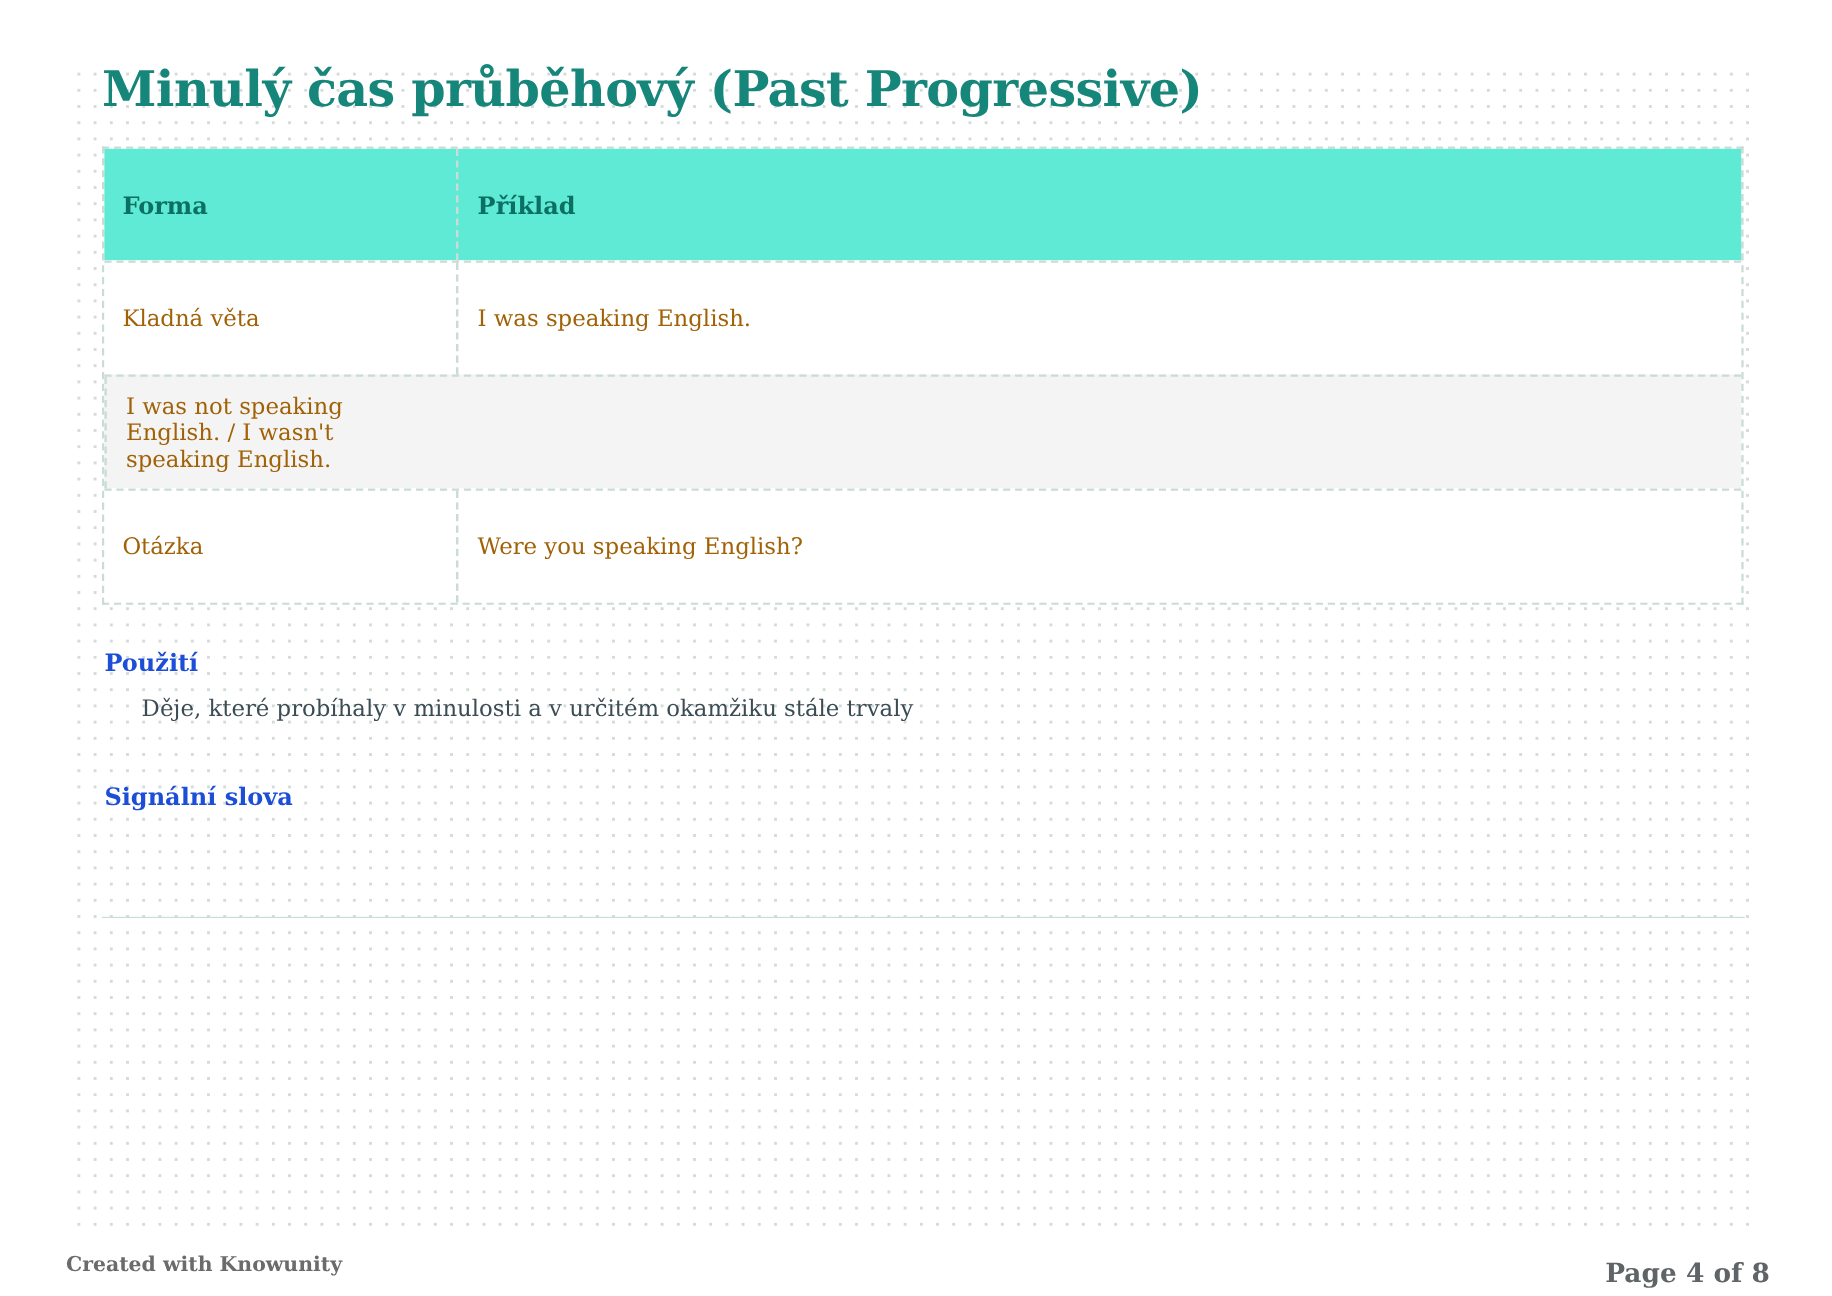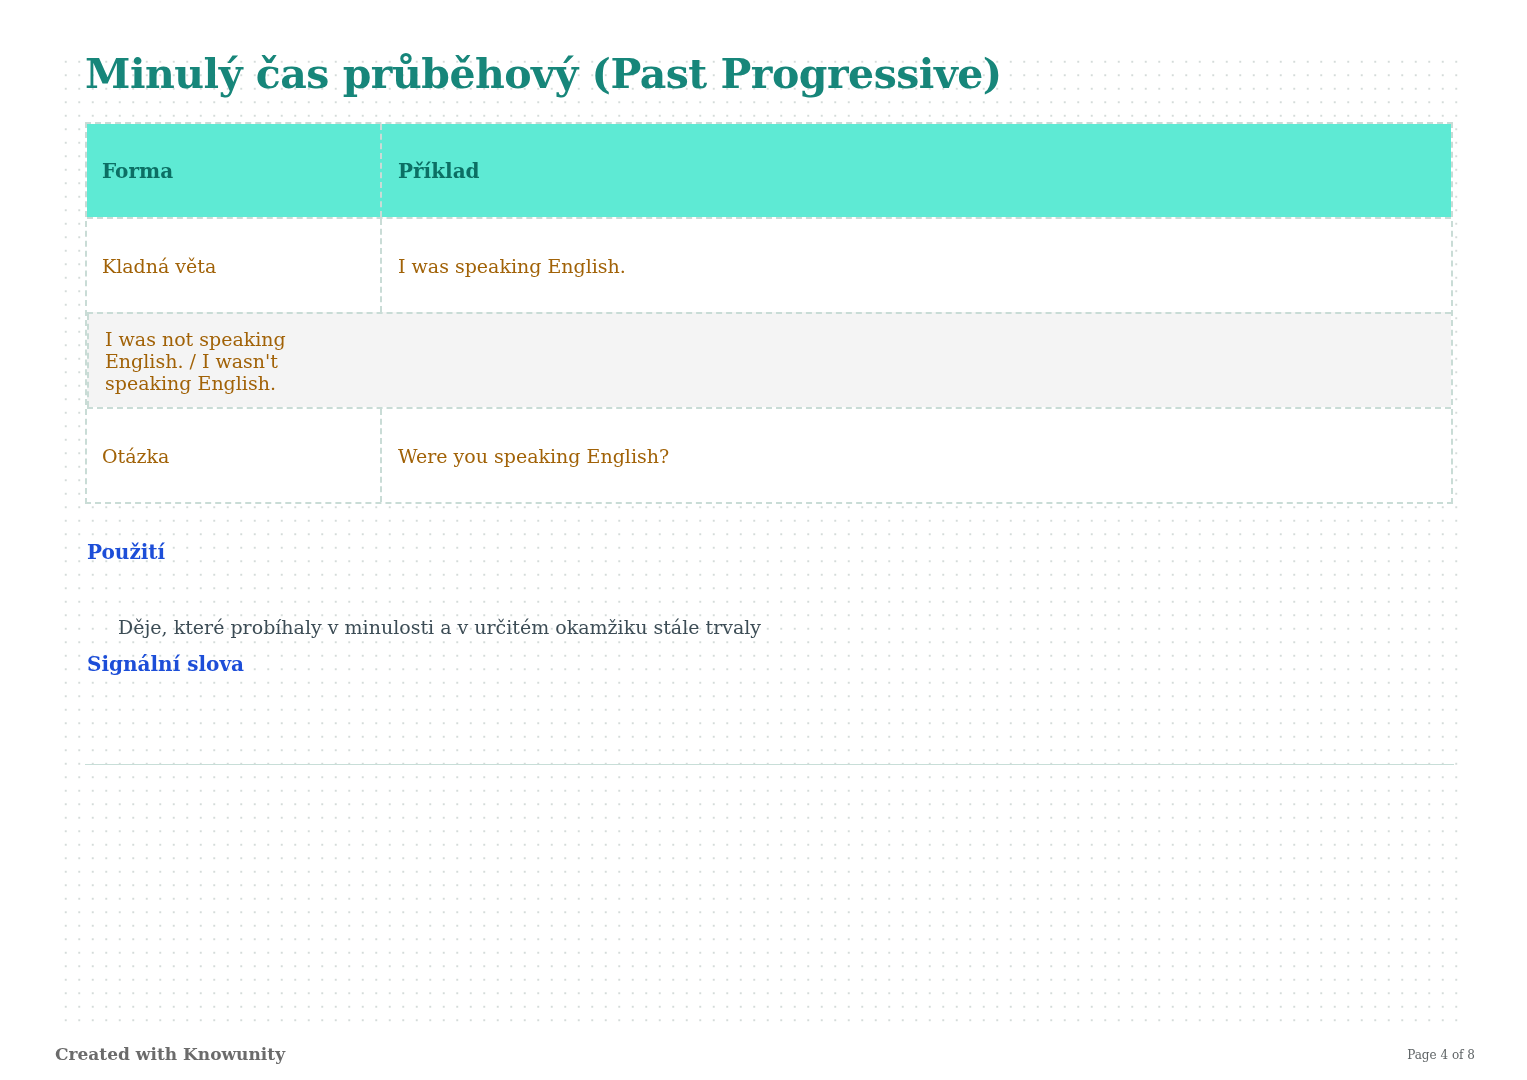--- a/index.html
+++ b/index.html
@@ -47,37 +47,37 @@
   
   .section-heading {
     position: absolute; left: 87px;
     font-size: 20px; font-weight: 700; color: #1d4ed8;
   }
   .section-body {
     position: absolute; left: 118px;
     font-size: 19px; color: #3c4c55;
   }
   .heading-pouziti { top: 540px; }
-  .body-pouziti   { top: 616px; }
+  .body-pouziti   { top: 580px; }
   .heading-signalni { top: 652px; }
   .body-signalni  { top: 709px; }
 
   .divider {
     position: absolute; left: 85px; top: 764px; width: 1369px; height: 0;
     border-top: 1px solid #c8ded8;
   }
 
   
   .footer-left {
     position: absolute; left: 55px; top: 1044px;
     font-size: 17px; font-weight: 700; color: #6b6b6b;
   }
   .footer-right {
     position: absolute; right: 52px; top: 1048px;
-    font-size: 12px; font-weight: 400; color: #5f6466;
+    font-size: 22px; font-weight: 700; color: #5f6466;
   }
 </style>
 </head>
 <body>
 
 <div class="page">
 
   <div class="dotted-bg"></div>
 
   <h1 class="doc-title">Minulý čas průběhový (Past Progressive)</h1>

